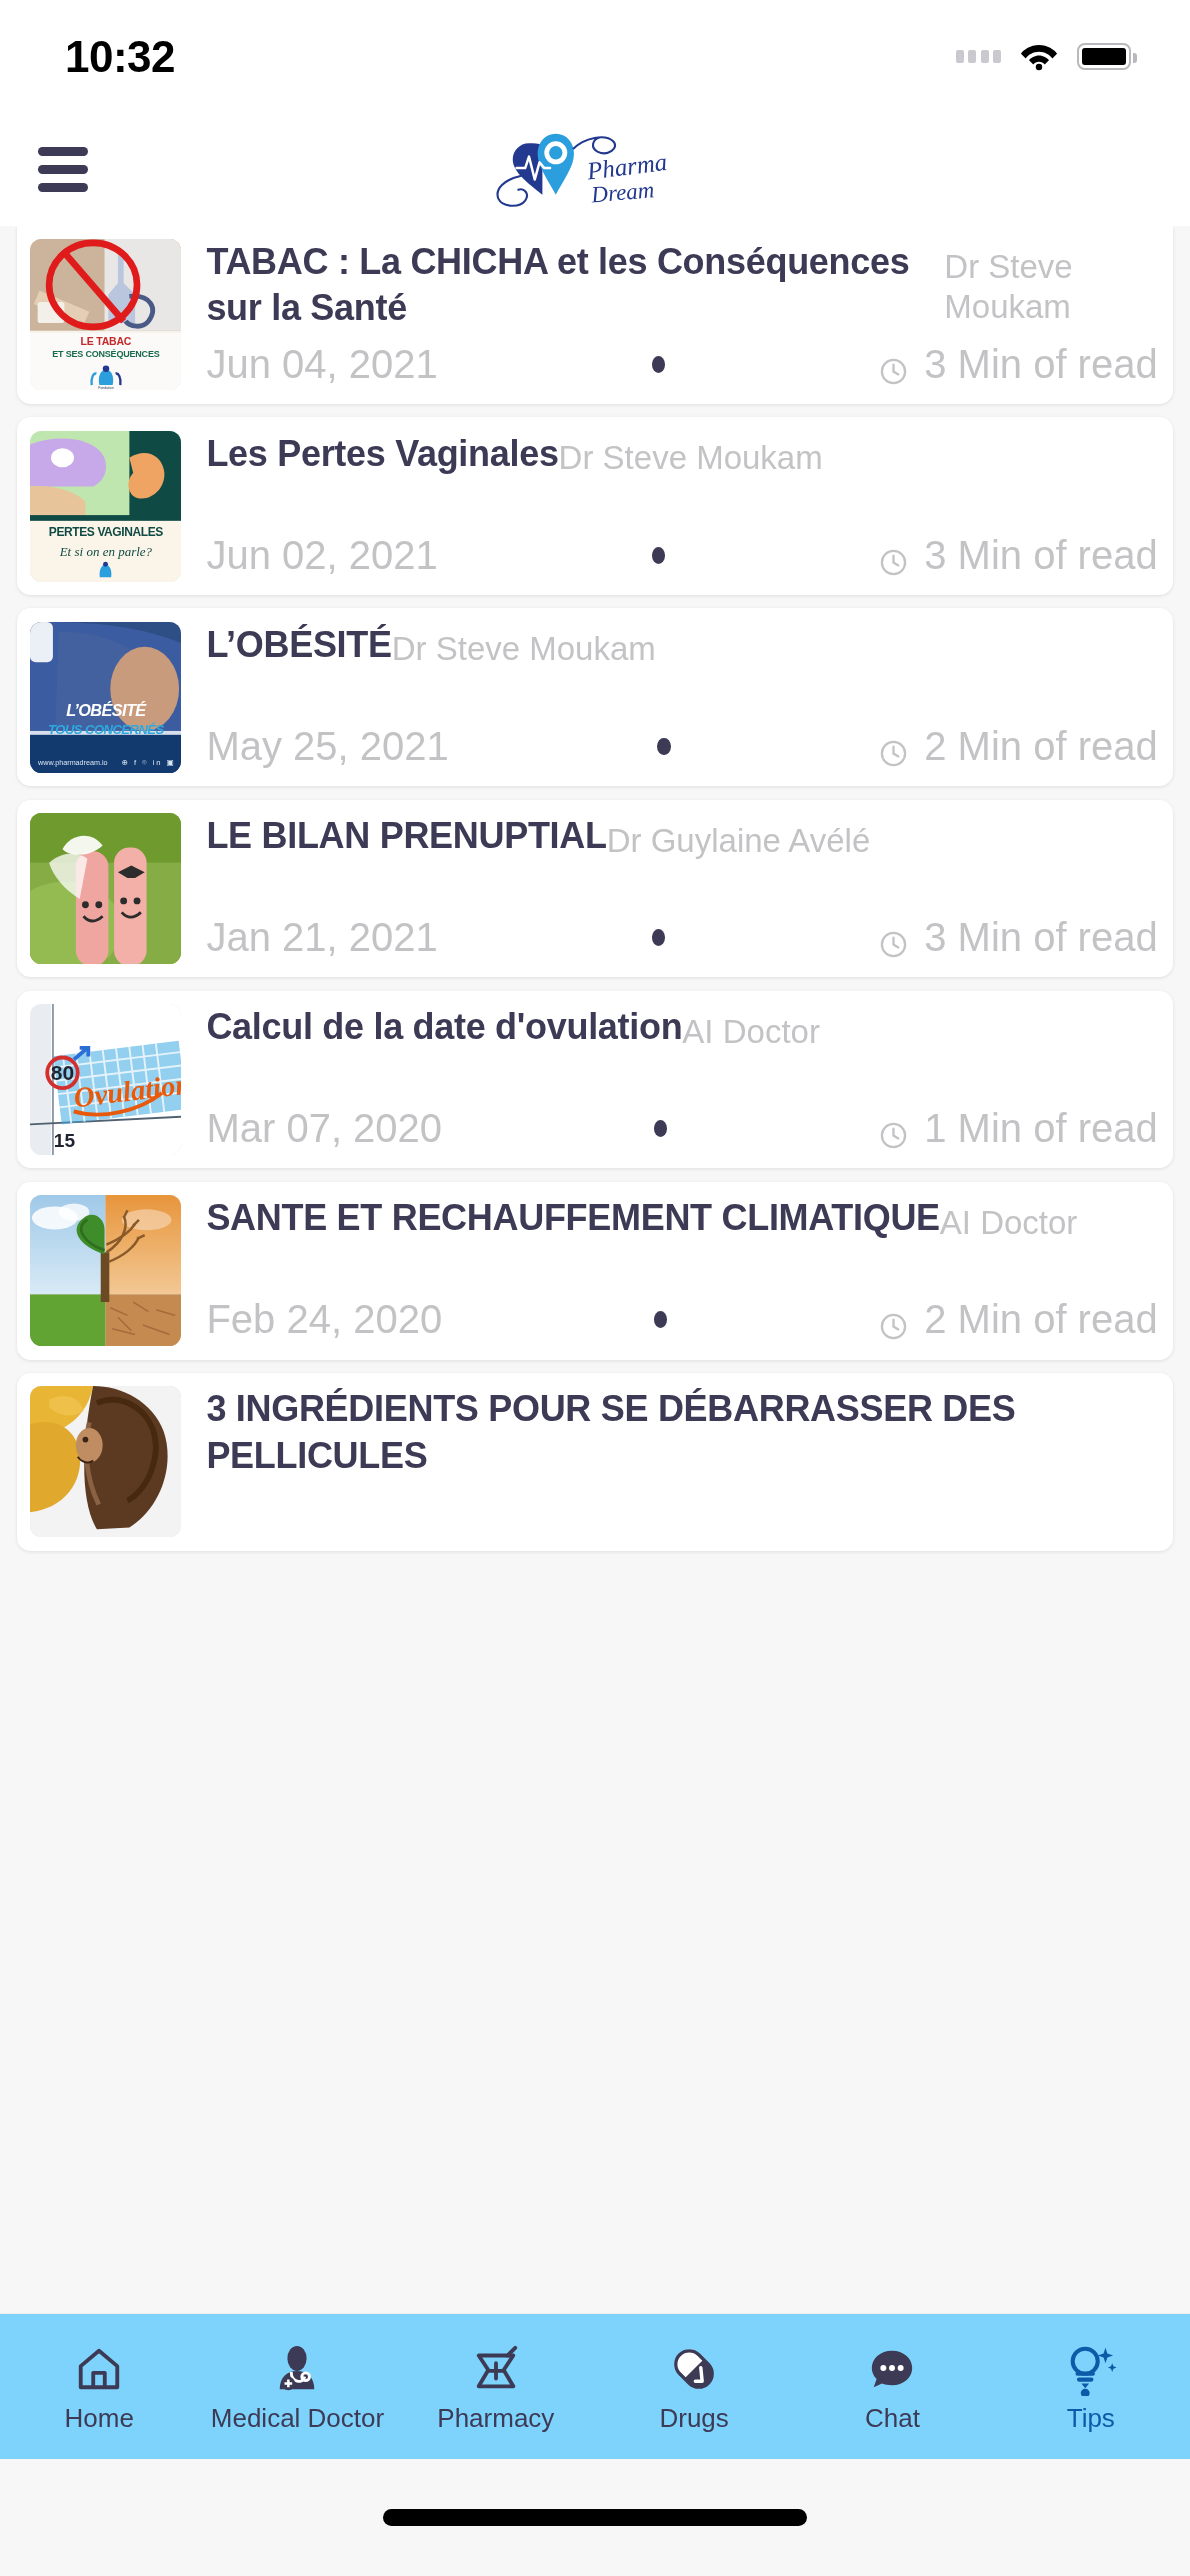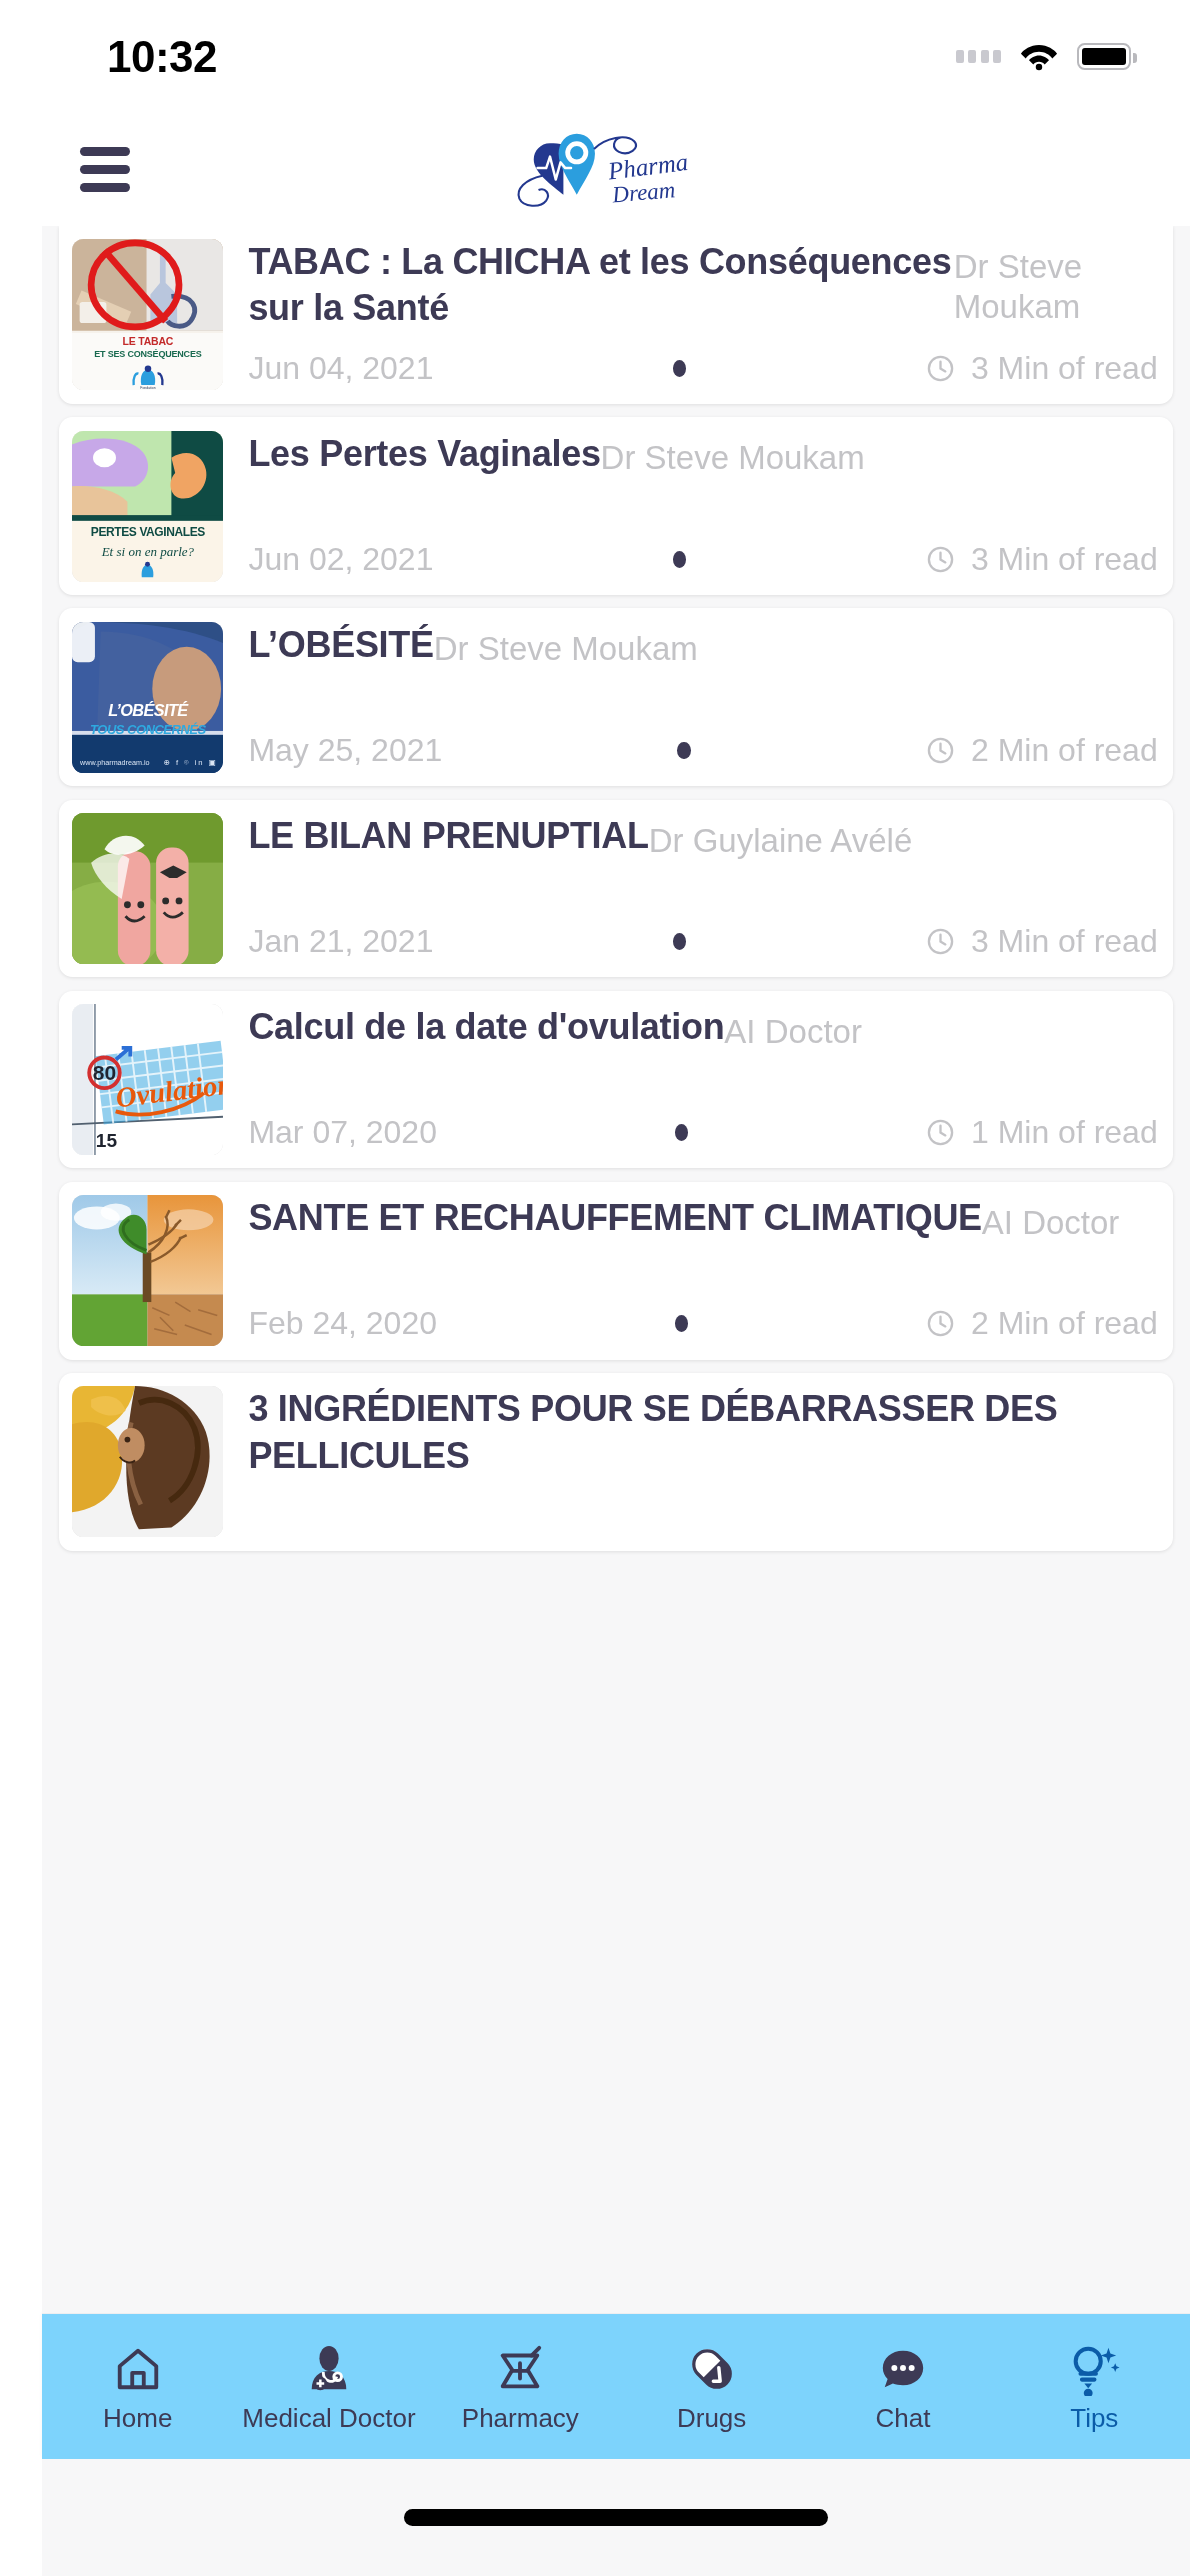--- a/index.html
+++ b/index.html
@@ -2,21 +2,21 @@
 <html><head>
 <meta charset="utf-8">
 <style>
   * { margin:0; padding:0; box-sizing:border-box; }
   html, body {
     width:1190px; height:2576px;
     font-family:"Liberation Sans", sans-serif;
     background:#ffffff;
     overflow:hidden;
   }
-  .phone { position:relative; width:1190px; height:2576px; background:#ffffff; display:flex; flex-direction:column;padding-left:42px; }
+  .phone { position:relative; width:1190px; height:2576px; background:#ffffff; display:flex; flex-direction:column; }
 
   
   .statusbar {
     height:113px; flex:0 0 113px;
     display:flex; align-items:center; justify-content:space-between;
     padding:0 59px 0 65px;
     background:#ffffff;
   }
   .status-time { font-size:44px; font-weight:600; color:#000; letter-spacing:-0.5px; }
   .status-right { display:flex; align-items:center; gap:19px; }
@@ -67,21 +67,21 @@
   }
   .card-body { flex:1 1 auto; padding-left:25px; display:flex; flex-direction:row; position:relative; }
   .card-title {
     font-size:36px; font-weight:700; color:#3d3a55; line-height:1.28;
     letter-spacing:-0.3px;
   }
   .card-author { font-size:33px; color:#c3c3c6; margin-top:7.7px; line-height:1.2; }
   .card-meta {
     display:flex; align-items:center;
     position:absolute; left:25px; right:0; bottom:3.8px;
-    font-size:32px; color:#c3c3c6;
+    font-size:40px; color:#c3c3c6;
   }
   .meta-date { flex:0 0 auto; }
   .meta-dot { width:13.4px; height:17px; border-radius:50%; background:#3d3a55; margin:0 auto; }
   .meta-read { flex:0 0 auto; display:flex; align-items:center; gap:16px; }
   .clock-ic { width:29px; height:29px; flex:0 0 29px; }
 
   
   .th-img { position:absolute; inset:0; }
   .th-cap { position:absolute; left:0; right:0; bottom:0; text-align:center; font-weight:800; }
 

